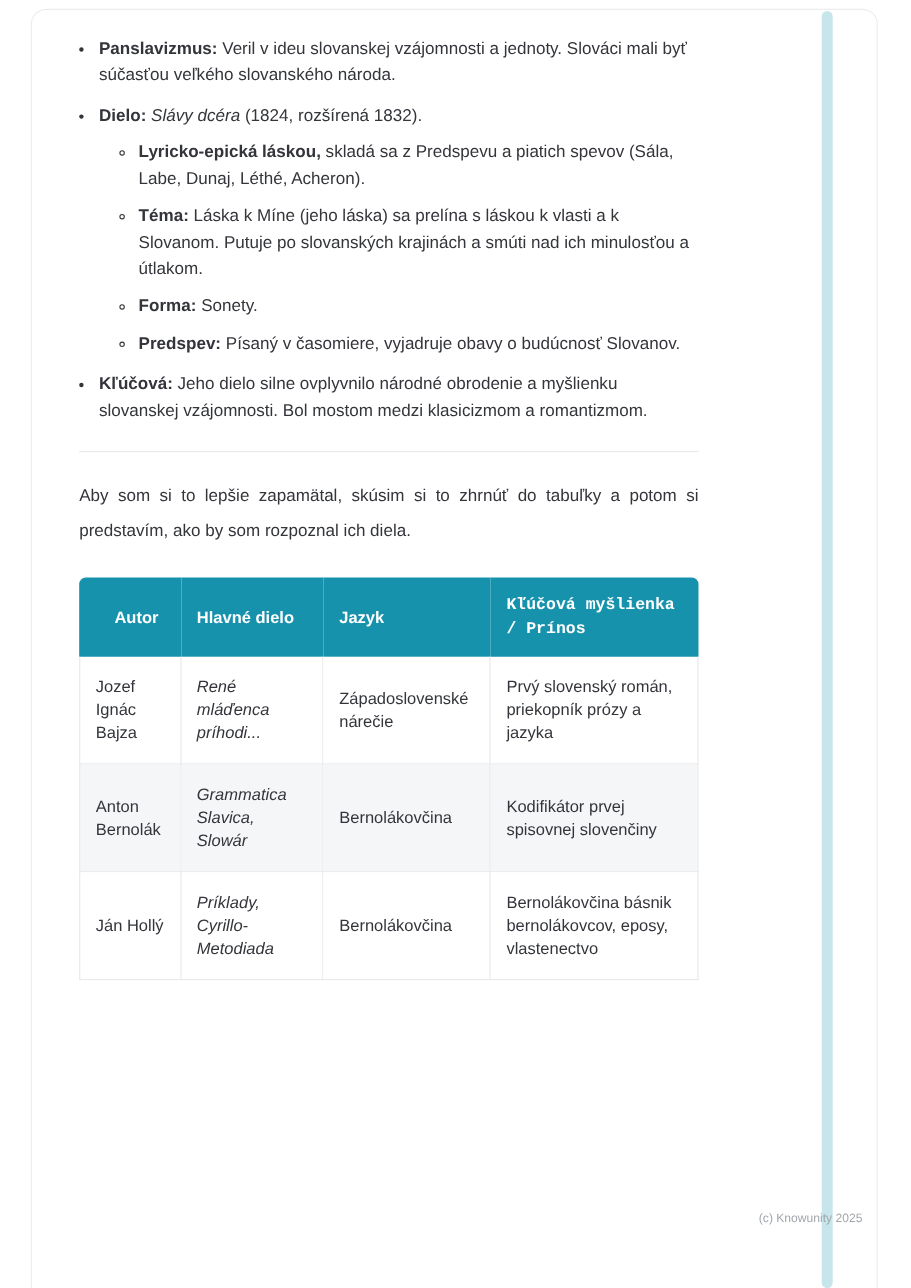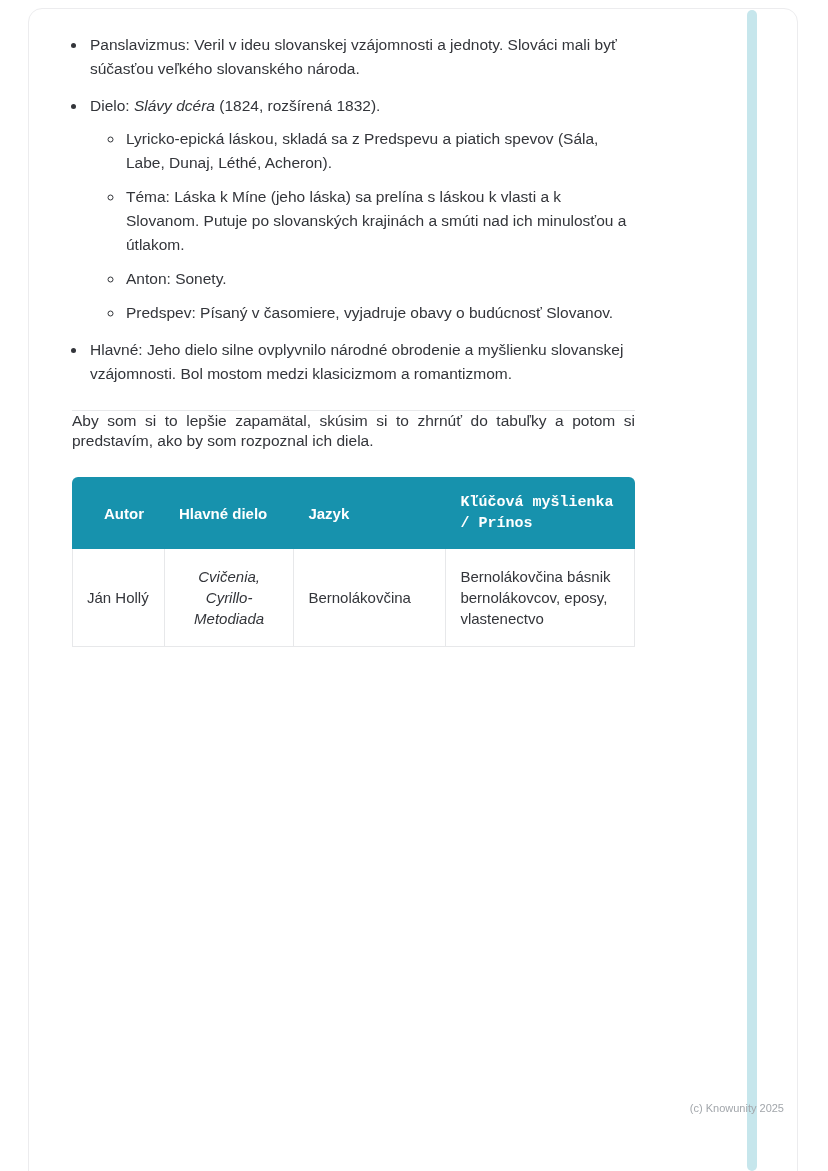--- a/index.html
+++ b/index.html
@@ -45,40 +45,41 @@
     font-size: 15.5px;
     line-height: 24px;
   }
   ul.lvl1 > li { margin-bottom: 13px; padding-left: 3px; }
   ul.lvl2 {
     list-style: circle;
     padding-left: 34px;
     margin-top: 9px;
   }
   ul.lvl2 > li { margin-bottom: 10px; padding-left: 2px; }
-  .lbl { font-weight: 400; }
-  .ital { font-style: italic; text-align: center; }
+  .lbl { font-weight: 700; }
+  .ital { font-style: italic; }
   .divider {
     border: none;
     border-top: 1px solid #e7e8ea;
     margin-top: 24px;
   }
   .heading {
     margin-top: 28px;
     font-size: 27px;
     line-height: 36px;
     font-weight: 700;
     color: var(--accent);
     letter-spacing: .2px;
     padding-bottom: 14px;
     border-bottom: 2px solid var(--underline);
   }
   .intro {
+    margin-top: 24px;
     font-size: 15.5px;
-    line-height: 20px;
+    line-height: 32px;
     text-align: justify;
   }
   table {
     margin-top: 26px;
     width: 100%;
     border-collapse: separate;
     border-spacing: 0;
   }
   th {
     background: var(--th-bg);
@@ -140,54 +141,66 @@
         <ul class="lvl2">
           <li>
             <span class="lbl">Lyricko-epická láskou,</span>
             <span>skladá sa z Predspevu a piatich spevov (Sála, Labe, Dunaj, Léthé, Acheron).</span>
           </li>
           <li>
             <span class="lbl">Téma:</span>
             <span>Láska k Míne (jeho láska) sa prelína s láskou k vlasti a k Slovanom. Putuje po slovanských krajinách a smúti nad ich minulosťou a útlakom.</span>
           </li>
           <li>
-            <span class="lbl">Anton:</span>
+            <span class="lbl">Forma:</span>
             <span>Sonety.</span>
           </li>
           <li>
             <span class="lbl">Predspev:</span>
             <span>Písaný v časomiere, vyjadruje obavy o budúcnosť Slovanov.</span>
           </li>
         </ul>
       </li>
 
       <li>
-        <span class="lbl">Hlavné:</span>
+        <span class="lbl">Kľúčová:</span>
         <span>Jeho dielo silne ovplyvnilo národné obrodenie a myšlienku slovanskej vzájomnosti. Bol mostom medzi klasicizmom a romantizmom.</span>
       </li>
     </ul>
 
     <hr class="divider">
 
 
     <p class="intro">Aby som si to lepšie zapamätal, skúsim si to zhrnúť do tabuľky a potom si predstavím, ako by som rozpoznal ich diela.</p>
 
     <table>
       <thead>
         <tr>
           <th class="c1">Autor</th>
           <th class="c2">Hlavné dielo</th>
           <th class="c3">Jazyk</th>
           <th class="c4">Kľúčová myšlienka / Prínos</th>
         </tr>
       </thead>
       <tbody>
         <tr>
+          <td>Jozef Ignác Bajza</td>
+          <td class="ital">René mláďenca príhodi...</td>
+          <td>Západoslovenské nárečie</td>
+          <td>Prvý slovenský román, priekopník prózy a jazyka</td>
+        </tr>
+        <tr>
+          <td>Anton Bernolák</td>
+          <td class="ital">Grammatica Slavica, Slowár</td>
+          <td>Bernolákovčina</td>
+          <td>Kodifikátor prvej spisovnej slovenčiny</td>
+        </tr>
+        <tr>
           <td>Ján Hollý</td>
-          <td class="ital">Cvičenia, Cyrillo-Metodiada</td>
+          <td class="ital">Príklady, Cyrillo-Metodiada</td>
           <td>Bernolákovčina</td>
           <td>Bernolákovčina básnik bernolákovcov, eposy, vlastenectvo</td>
         </tr>
       </tbody>
     </table>
 
   </div>
 
   <div class="footer">(c) Knowunity 2025</div>
 </div>

